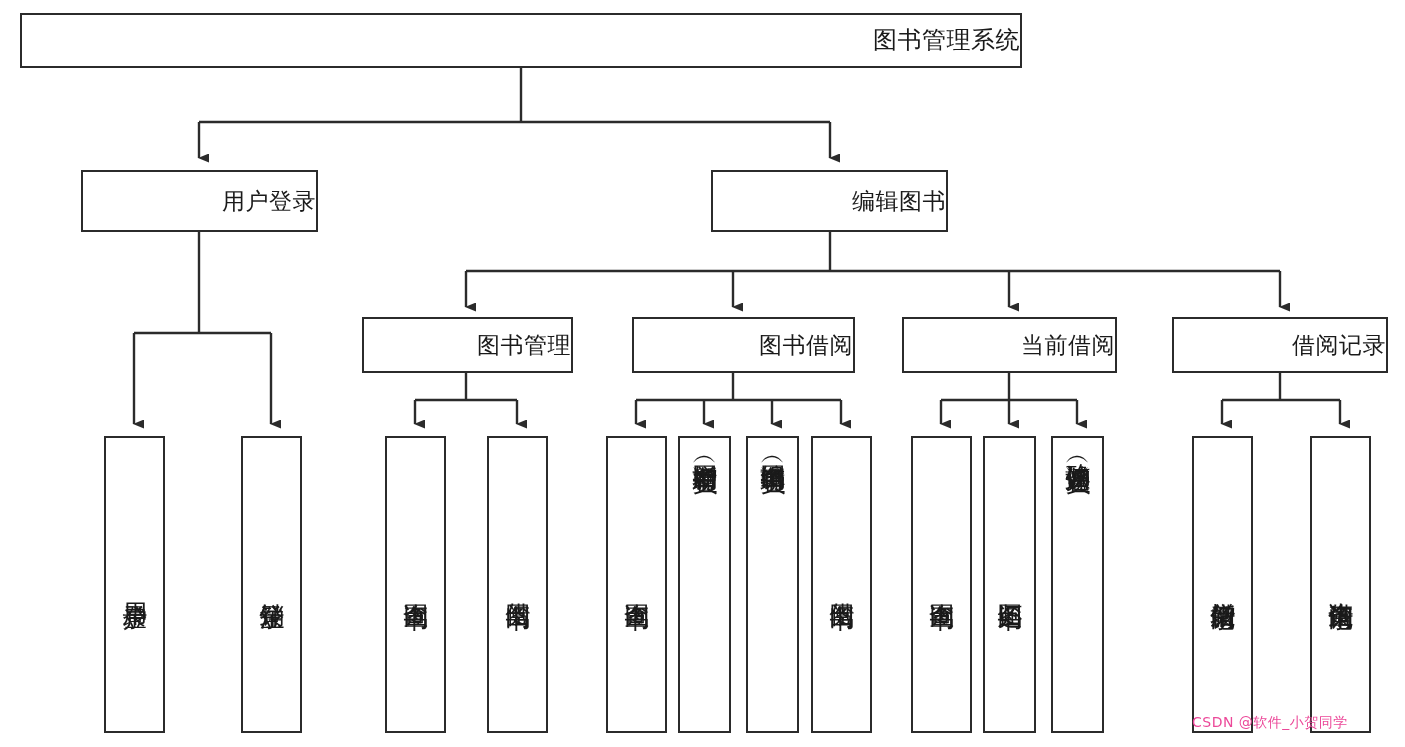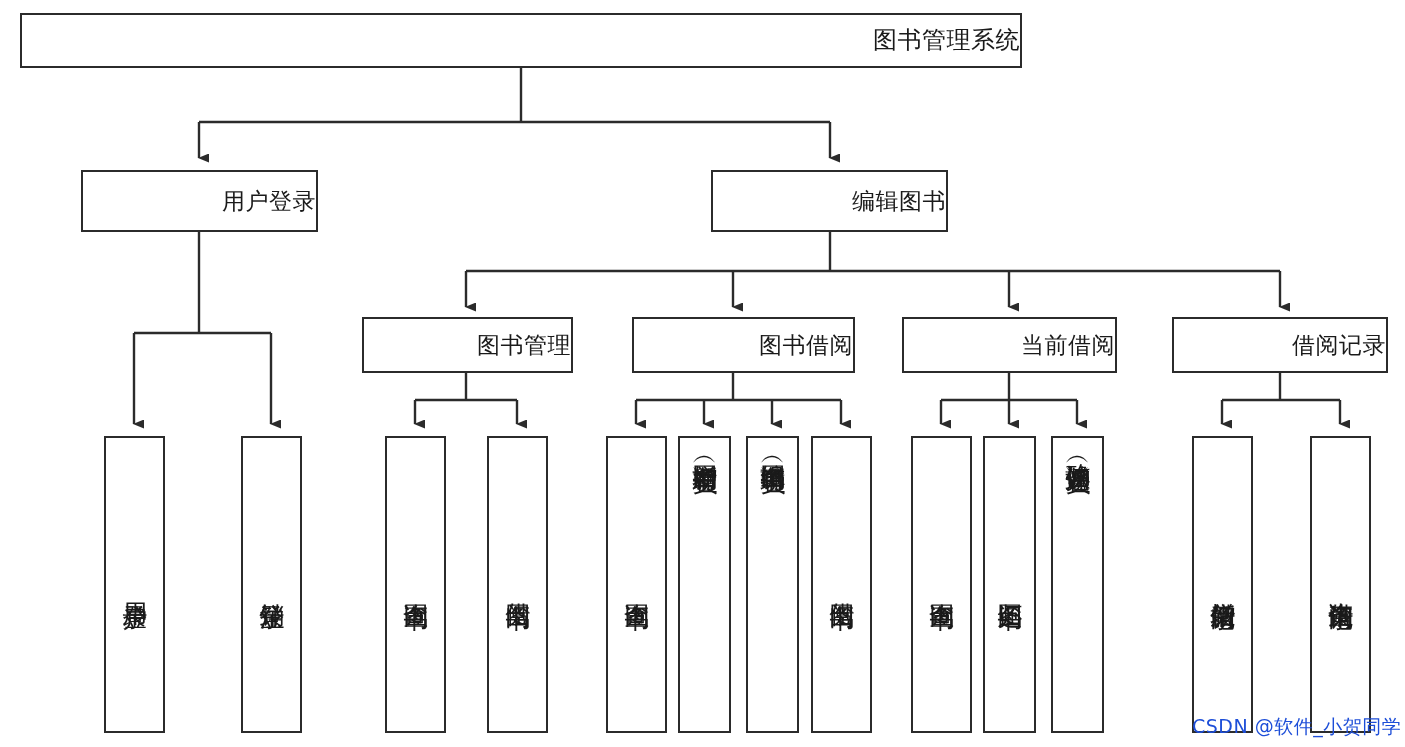--- a/index.html
+++ b/index.html
@@ -66,22 +66,22 @@
   }
   
   .node.vert.centered {
     align-items: center;
     padding-top: 0;
   }
   .watermark {
     position: absolute;
     left: 1192px;
     top: 714px;
-    font-size: 19px;
-    color: #1d4ed8;
+    font-size: 14px;
+    color: #ec4899;
     white-space: nowrap;
     z-index: 3;
     letter-spacing: 0.5px;
   }
 </style>
 </head>
 <body>
 
 <div id="diagram-root">
 

